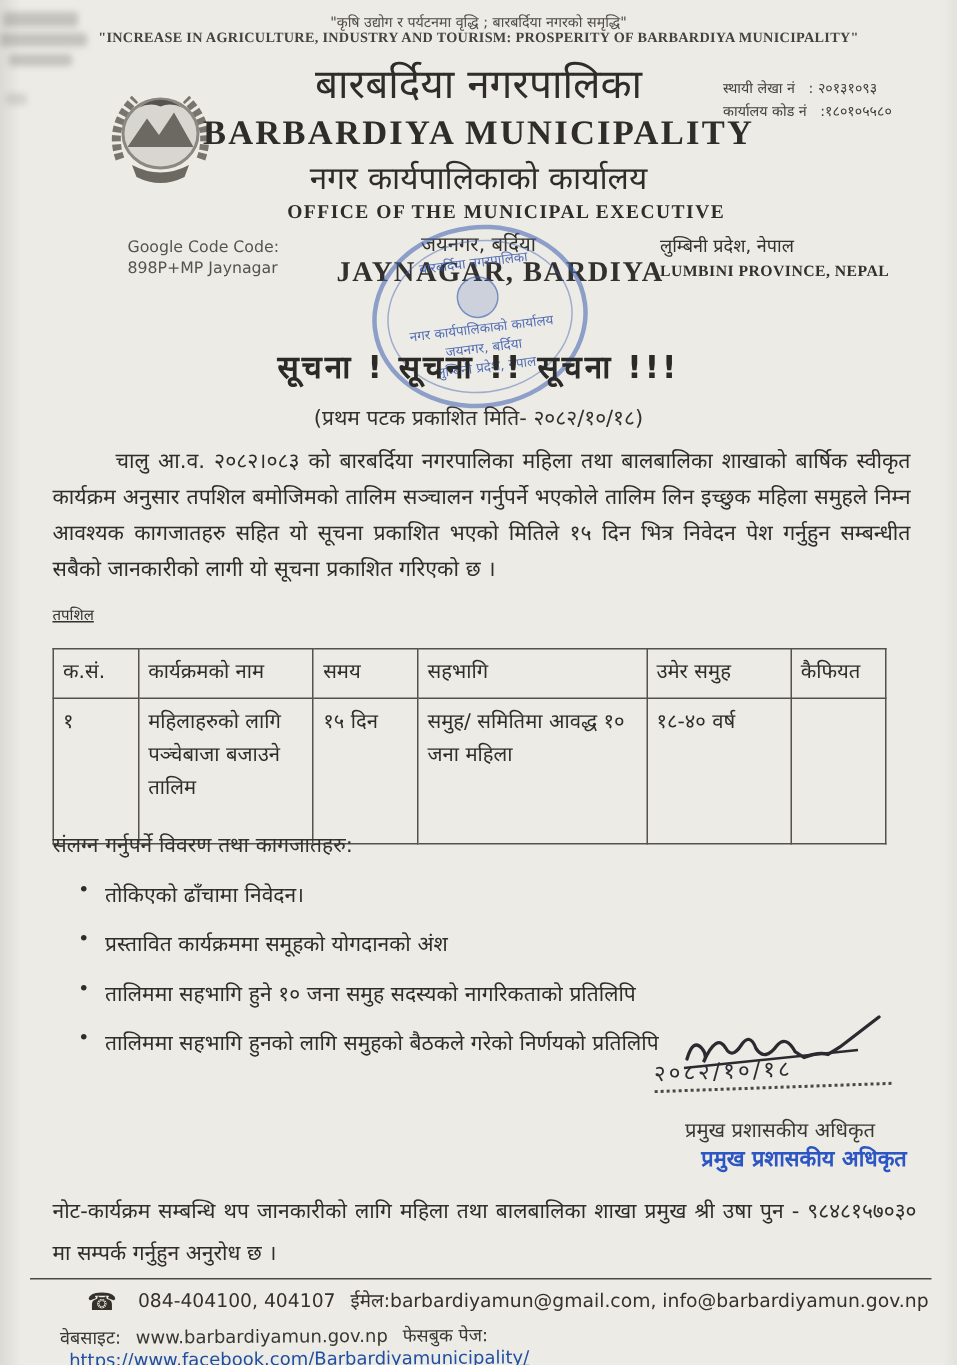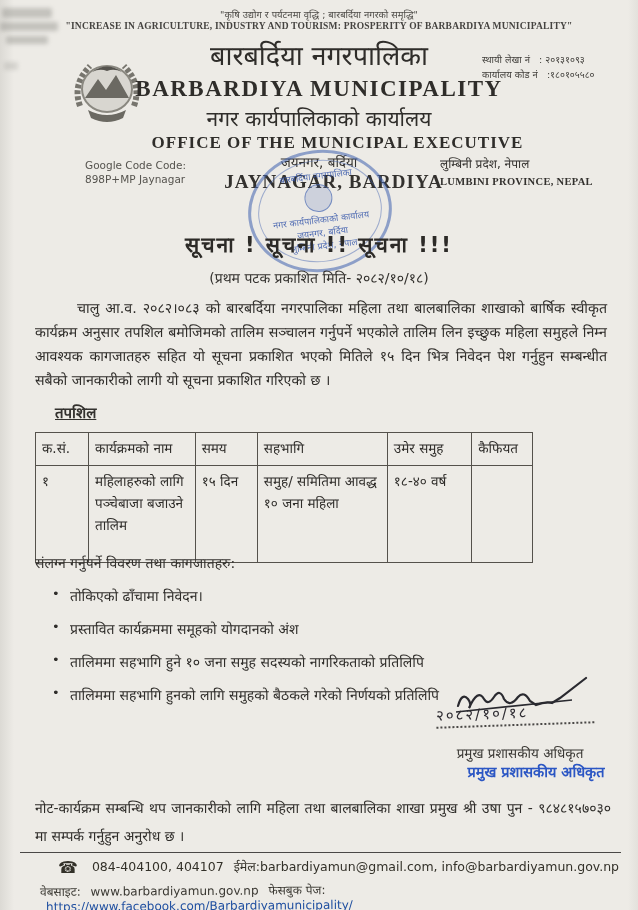--- a/index.html
+++ b/index.html
@@ -15,21 +15,21 @@
 
   
   .smudge{position:absolute;background:rgba(110,108,102,.32);filter:blur(2px);border-radius:2px;}
 
   
   .motto-np{top:8px;font-size:9.5px;color:#4e4c48;}
   .motto-en{top:21px;font-size:9.5px;font-weight:bold;color:#454340;letter-spacing:.2px;}
   .title-np{top:36px;font-size:27px;color:#2f2d2a;}
   .title-en{top:76px;font-size:23px;font-weight:bold;letter-spacing:1.5px;color:#2f2d2a;}
   .office-np{top:104px;font-size:21px;color:#2f2d2a;}
-  .office-en{top:133px;font-size:17px;font-weight:bold;letter-spacing:1px;color:#2f2d2a;padding-left:37px;}
+  .office-en{top:133px;font-size:13px;font-weight:bold;letter-spacing:1px;color:#2f2d2a;padding-left:37px;}
   .acct{top:52px;left:482px;width:152px;font-size:9.5px;line-height:15px;color:#413f3b;}
   .gpc{top:158px;left:85px;font-size:10.5px;line-height:14px;color:#55534e;}
   .place-np{top:153px;font-size:13.5px;}
   .place-en{top:171px;font-size:19px;font-weight:bold;letter-spacing:1px;margin-left:29px;}
   .prov{top:156px;left:440px;font-size:12px;line-height:17px;}
   .prov .en{font-family:"Liberation Serif",serif;font-weight:bold;font-size:10.5px;letter-spacing:.3px;}
 
   
   .stamp{left:248px;top:150px;width:138px;height:116px;border:3px solid rgba(62,96,175,.55);
          border-radius:50%;transform:rotate(-7deg);display:flex;flex-direction:column;
@@ -39,22 +39,22 @@
   .stamp .core{width:26px;height:26px;border-radius:50%;border:1.5px solid rgba(62,96,175,.6);
          background:rgba(62,96,175,.18);}
 
   
   .notice-h{top:230px;font-size:21px;font-weight:600;letter-spacing:2px;color:#2c2a27;}
   .pub{top:268px;font-size:14px;color:#33312e;}
   .body-par{top:296px;left:35px;width:572px;font-size:14.2px;line-height:24px;
             text-align:justify;text-indent:42px;color:#2f2d2a;}
 
   
-  .tap-h{top:402px;left:35px;font-size:15px;font-weight:bold;text-decoration:underline;margin-left:20px;}
-  table.det{position:absolute;top:432px;left:35px;border-collapse:collapse;width:498px;
+  .tap-h{top:402px;left:35px;font-size:10px;font-weight:normal;text-decoration:underline;}
+  table.det{position:absolute;top:432px;left:35px;border-collapse:collapse;width:556px;
             font-size:13.5px;color:#2f2d2a;}
   table.det th,table.det td{border:1.4px solid #55524c;padding:4px 6px;font-weight:normal;
             text-align:left;vertical-align:top;line-height:22px;}
   table.det th{height:24px;}
   table.det td.tall{height:88px;}
 
   
   .att-h{top:553px;left:35px;font-size:14px;}
   ul.att{position:absolute;top:586px;left:52px;margin:0;padding:0;list-style:none;
          font-size:14px;color:#2f2d2a;}

